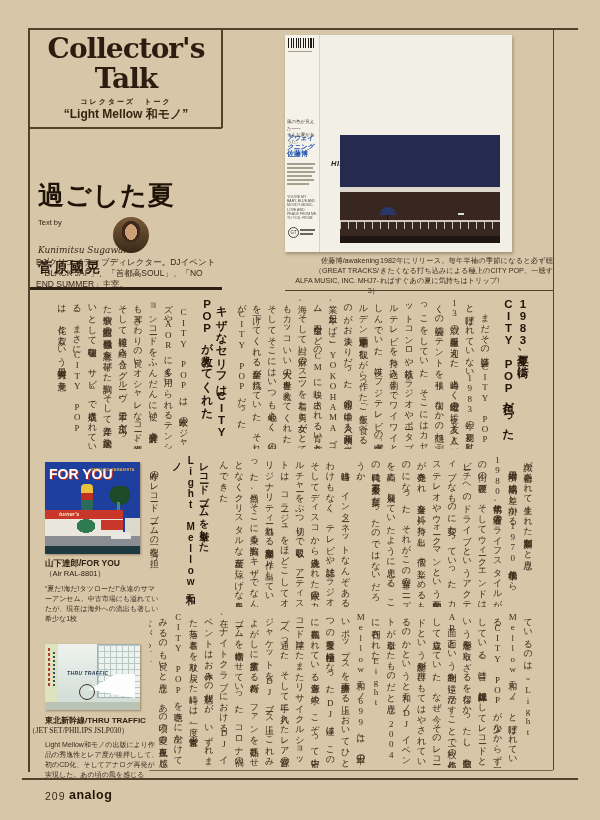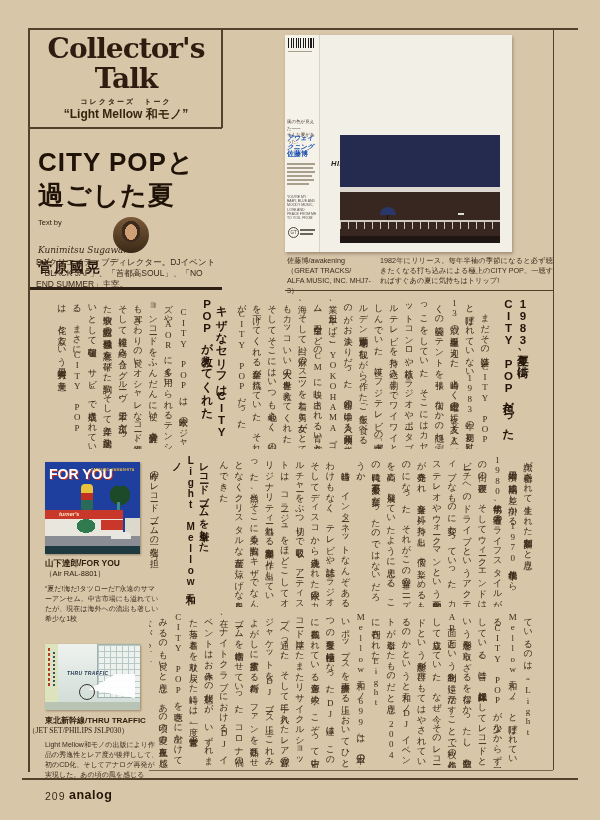--- a/index.html
+++ b/index.html
@@ -32,21 +32,21 @@
   .obi-artist{left:2px;top:114px;width:30px;font-size:7px;font-weight:bold;color:#1b4fae;}
   .tbar{position:absolute;height:1.5px;background:#a89f8c;}
   .obi-eng{left:2px;top:160px;width:30px;height:24px;font-size:3.5px;line-height:1.2;color:#55504a;overflow:hidden;}
   .obi-logo{left:3px;top:192px;width:9px;height:9px;border:1px solid #4a463e;border-radius:50%;font-size:4.5px;line-height:9px;text-align:center;color:#4a463e;}
   .cov-title{left:34px;right:0;top:46px;text-align:center;font-family:"DejaVu Sans",sans-serif;
              font-weight:bold;font-size:30px;letter-spacing:2px;color:#171513;}
   .cov-artist{left:34px;right:0;top:84px;text-align:center;font-weight:bold;font-style:italic;font-size:7.5px;letter-spacing:.5px;color:#26221e;margin-top:40px;}
   .cov-photo{left:55px;top:100px;width:160px;height:108px;overflow:hidden;}
   
   .cap{position:absolute;color:#3c2a1c;}
-  .cap-s{font-size:7.2px;line-height:1.4;}
+  .cap-s{font-size:7.2px;line-height:1.4;text-align:right;}
   
   .vband{position:absolute;writing-mode:vertical-rl;text-orientation:upright;
          font-family:"Liberation Serif",serif;font-size:9px;line-height:15.2px;
          letter-spacing:.4px;color:#402b1b;overflow:hidden;}
   .vh{display:inline-block;font-family:"Liberation Sans",sans-serif;font-weight:bold;color:#241509;
       font-size:11.5px;line-height:14.5px;letter-spacing:0;margin:0 5px 0 9px;vertical-align:top;}
   .vh3{font-size:10px;line-height:13.5px;}
   
   .fycover{left:45px;top:462px;width:95px;height:92px;background:#1e3f9e;overflow:hidden;box-shadow:1px 1px 2px rgba(60,40,20,.4);}
   .ttcover{left:45px;top:644px;width:95px;height:66px;background:linear-gradient(#eef2ee,#cfdbd5);overflow:hidden;box-shadow:1px 1px 2px rgba(60,40,20,.4);}
@@ -69,21 +69,21 @@
 <div class="rule" style="left:285px;top:290px;width:268px;height:1px;"></div>
 <div class="rule" style="left:149px;top:770px;width:404px;height:1px;opacity:.7;"></div>
 
 <div class="abs logo-wrap">
   <div class="logo">Collector's</div>
   <div class="logo">Talk</div>
   <div class="logo-sub">コレクターズ　トーク</div>
 </div>
 <div class="abs tagline">“Light Mellow 和モノ”</div>
 <div class="abs title">
-  <span>CITY POPと</span><br>
+  <br>
   <span>過ごした夏</span>
 </div>
 <div class="abs textby">Text by</div>
 <div class="abs author">菅原國晃</div>
 <div class="abs author-roman">Kunimitsu Sugawara</div>
 <div class="abs avatar"></div>
 <div class="abs bio">DJ/クリエイティブディレクター。DJイベント「BLACK JAP」、「首都高SOUL」、「NO END SUMMER」主宰。</div>
 
 <div class="abs cover">
   <div class="abs obi">

